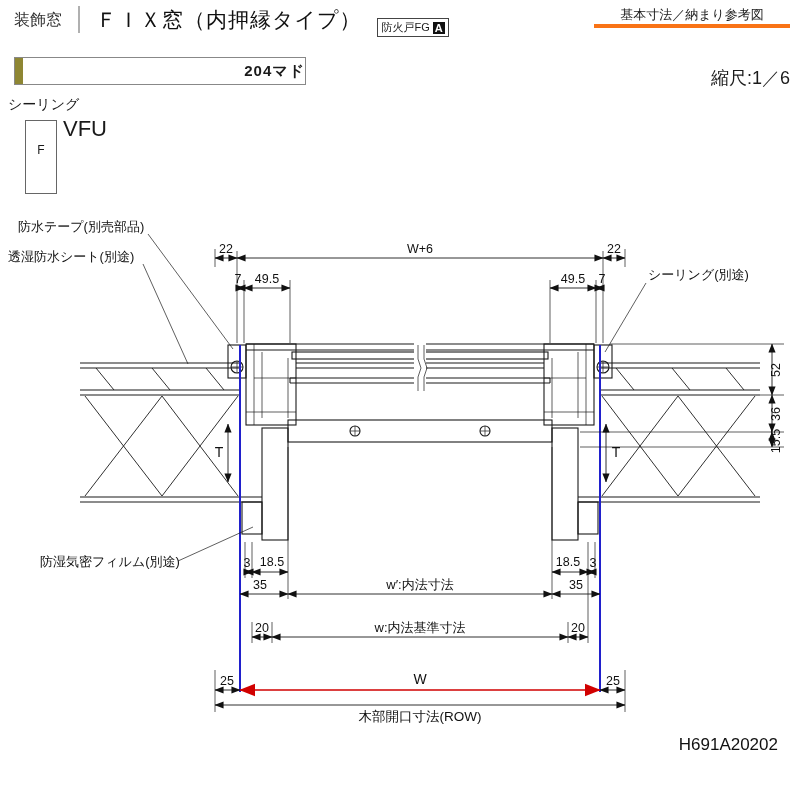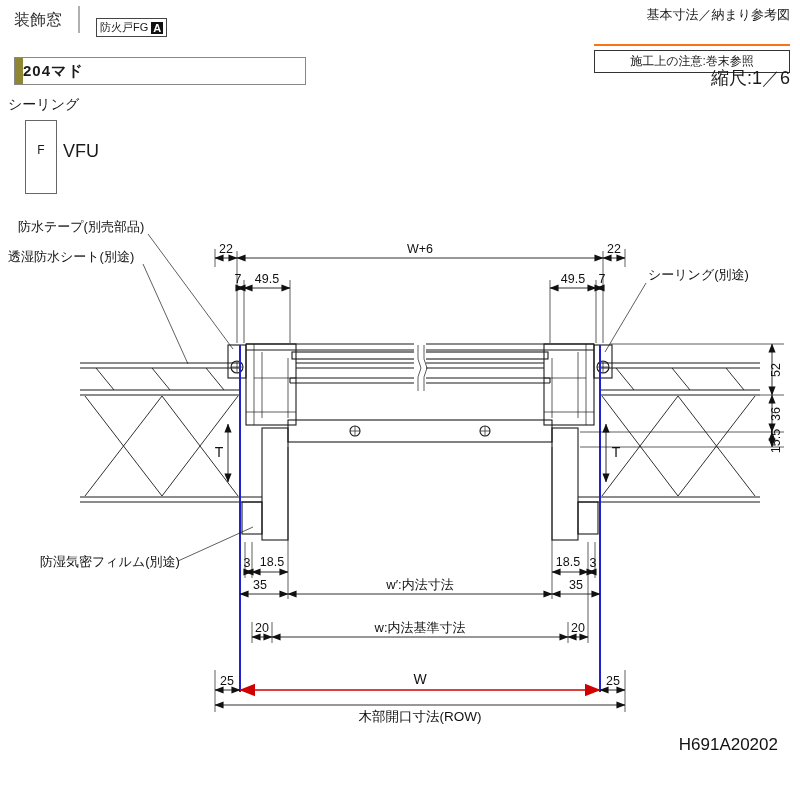--- a/index.html
+++ b/index.html
@@ -7,53 +7,53 @@
        font-family:"Liberation Sans",sans-serif;color:#1a1a1a;}
   .abs{position:absolute;}
   .hdr-left{left:14px;top:6px;display:flex;align-items:flex-start;gap:16px;}
   .cat{font-size:16px;padding-top:4px;color:#333;}
   .divider{width:2px;height:27px;background:#b0b0b0;display:inline-block;}
   .title{font-size:21px;color:#111;letter-spacing:1px;}
   .badge{border:1.5px solid #444;font-size:11px;padding:1px 3px;display:inline-flex;
          align-items:center;gap:3px;margin-top:12px;}
   .badge .mark{background:#111;color:#fff;padding:0 2px;font-weight:bold;}
   .refblock{right:10px;top:6px;width:196px;text-align:center;}
-  .reftitle{font-size:13px;padding-bottom:20px;border-bottom:2px solid #f97316;text-align:right;}
+  .reftitle{font-size:13px;padding-bottom:0;border-bottom:4px solid #f97316;}
   .refnote{font-size:12px;border:1px solid #333;margin-top:4px;padding:2px 4px;}
   .modelbox{left:14px;top:57px;width:290px;height:26px;border:1px solid #888;
             display:flex;align-items:center;background:#fff;}
   .model-accent{width:8px;height:100%;background:#8e8633;}
-  .modeltxt{flex:1;text-align:left;font-size:15px;font-weight:bold;letter-spacing:1px;}
+  .modeltxt{flex:1;text-align:right;font-size:15px;font-weight:bold;letter-spacing:1px;}
   .scale{right:10px;top:66px;font-size:18px;}
   .secview{left:8px;top:96px;font-size:14px;}
   .fbox{left:25px;top:120px;width:30px;height:72px;border:1px solid #666;}
   .fletter{font-size:12px;text-align:center;margin-top:22px;}
-  .fcode{left:63px;top:141px;font-size:18px;}
+  .fcode{left:63px;top:116px;font-size:22px;}
   svg .ln{stroke:#1a1a1a;stroke-width:1.1;fill:none;}
   svg .xb{stroke:#1a1a1a;stroke-width:.9;fill:none;}
   svg .tn{stroke:#1a1a1a;stroke-width:.7;fill:none;}
   svg .dm{stroke:#1a1a1a;stroke-width:.9;fill:none;}
   svg .dtx{font-size:12.5px;fill:#111;text-anchor:middle;font-family:"Liberation Sans",sans-serif;}
   svg .ltx{font-size:13px;fill:#111;font-family:"Liberation Sans",sans-serif;}
 </style>
 </head>
 <body>
 
 <div class="abs hdr-left">
   <span class="cat">装飾窓</span>
   <span class="divider"></span>
+  <span class="title">ＦＩＸ窓（内押縁タイプ）</span>
   <span class="badge">
     <span>防火戸FG</span>
     <span class="mark">A</span>
   </span>
 </div>
 
 <div class="abs refblock">
   <div class="reftitle">基本寸法／納まり参考図</div>
-  <div class="refnote">施工上の注意:巻末参照</div>
 </div>
 
 <div class="abs modelbox">
   <span class="model-accent"></span>
   <span class="modeltxt">204マド</span>
 </div>
 
 <div class="abs scale">縮尺:1／6</div>
 <div class="abs secview">シーリング</div>
 

